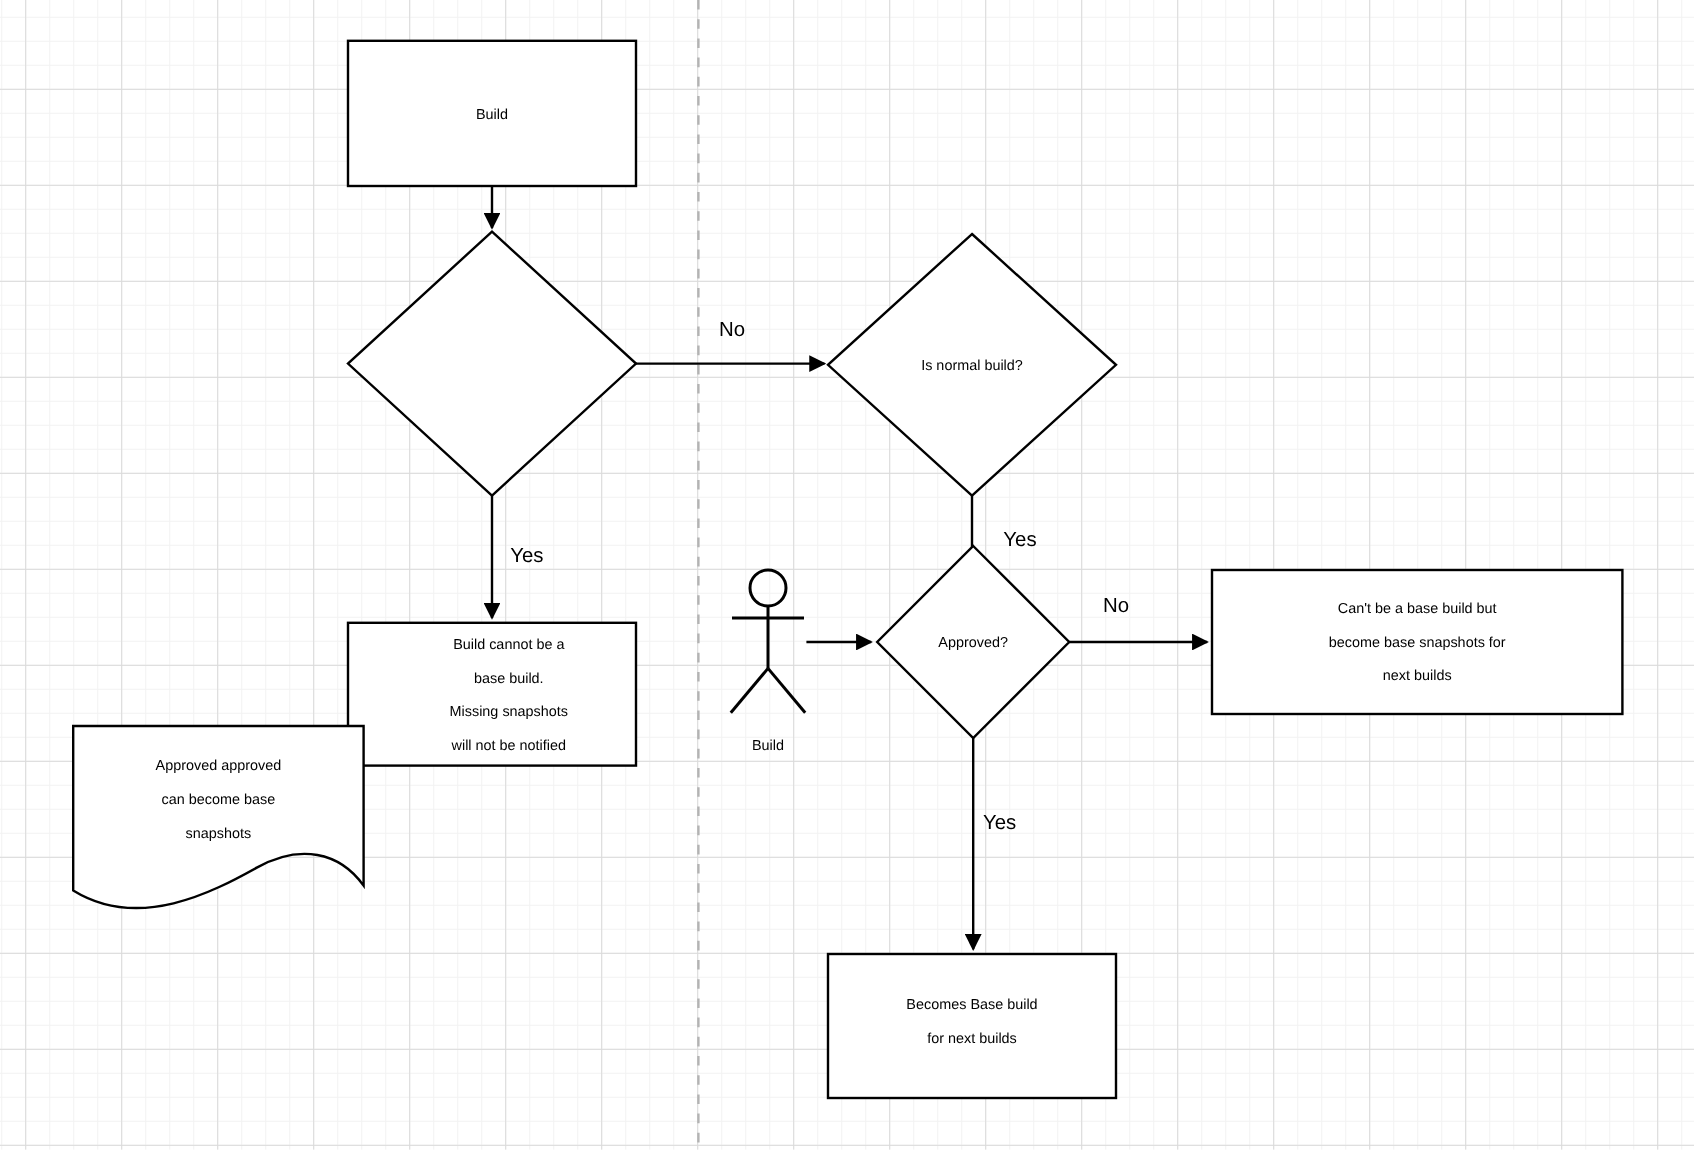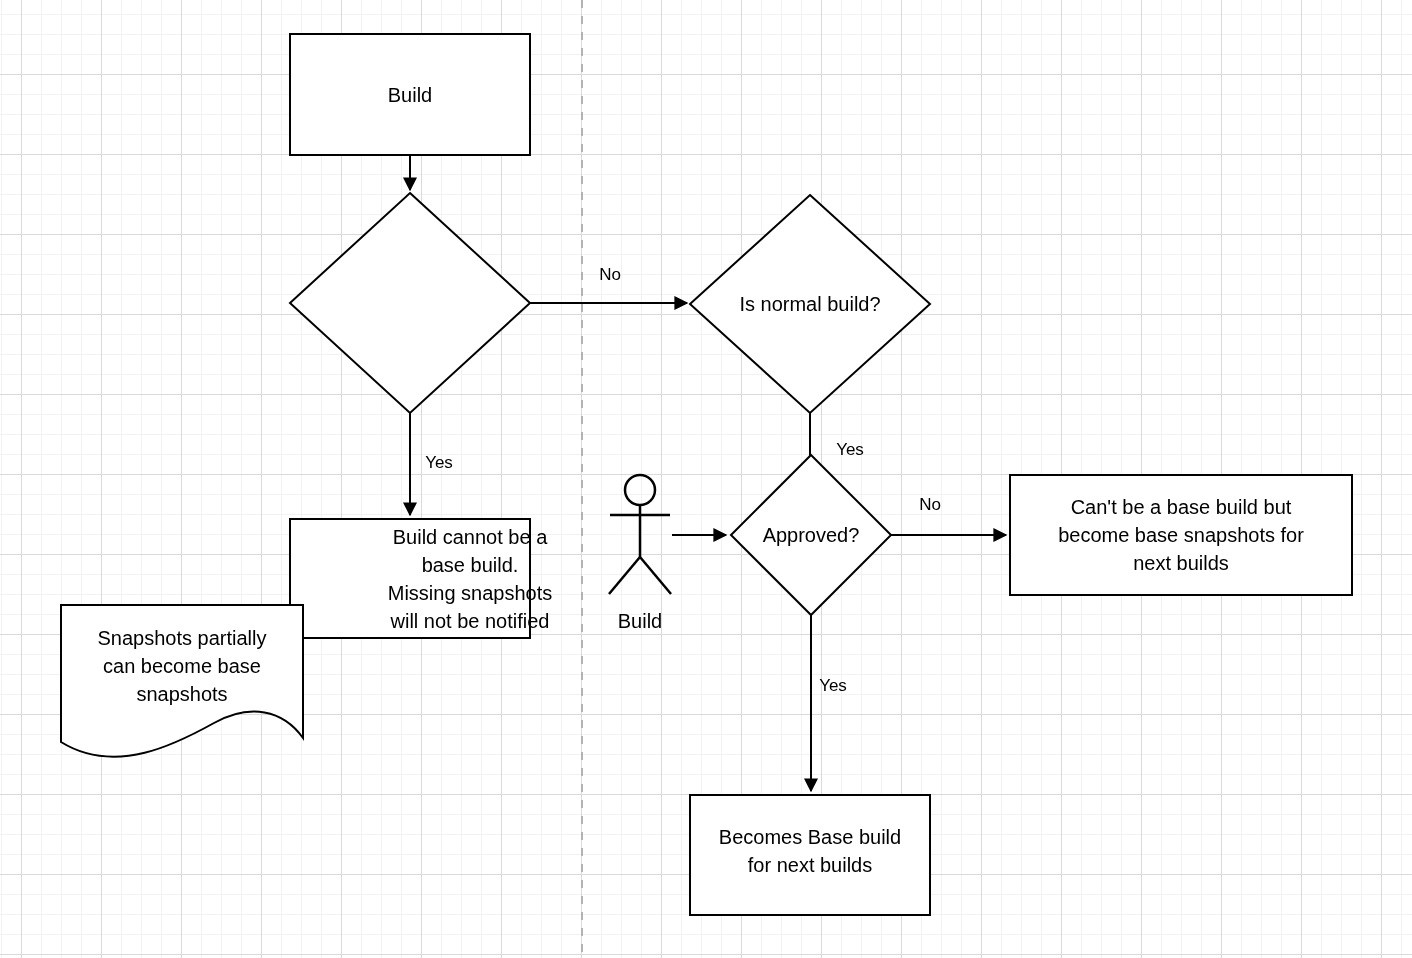--- a/index.html
+++ b/index.html
@@ -29,21 +29,21 @@
     width: 1412px;
     height: 958px;
   }
   .label {
     position: absolute;
     display: flex;
     flex-direction: column;
     align-items: center;
     justify-content: center;
     text-align: center;
-    font-size: 20px;
+    font-size: 12px;
     line-height: 28px;
     color: #000000;
     pointer-events: none;
     white-space: nowrap;
   }
   .edge-label {
     position: absolute;
     display: flex;
     align-items: center;
     justify-content: center;
@@ -106,29 +106,29 @@
 
 
   <div class="label" style="left:731px; top:455px; width:160px; height:160px;">
     <div>Approved?</div>
   </div>
 
   <div class="label" style="left:690px; top:195px; width:240px; height:218px;">
     <div>Is normal build?</div>
   </div>
 
-  <div class="label" style="left:292px; top:521px; width:264px; height:115px;margin-left:46px;">
+  <div class="label" style="left:292px; top:521px; width:264px; height:115px;">
     <div>Build cannot be a</div>
     <div>base build.</div>
     <div>Missing snapshots</div>
     <div>will not be notified</div>
   </div>
 
   <div class="label" style="left:63px; top:607px; width:238px; height:118px;">
-    <div>Snapshots partially</div>
+    <div>Approved approved</div>
     <div>can become base</div>
     <div>snapshots</div>
   </div>
 
   <div class="label" style="left:1012px; top:477px; width:338px; height:116px;">
     <div>Can't be a base build but</div>
     <div>become base snapshots for</div>
     <div>next builds</div>
   </div>
 

